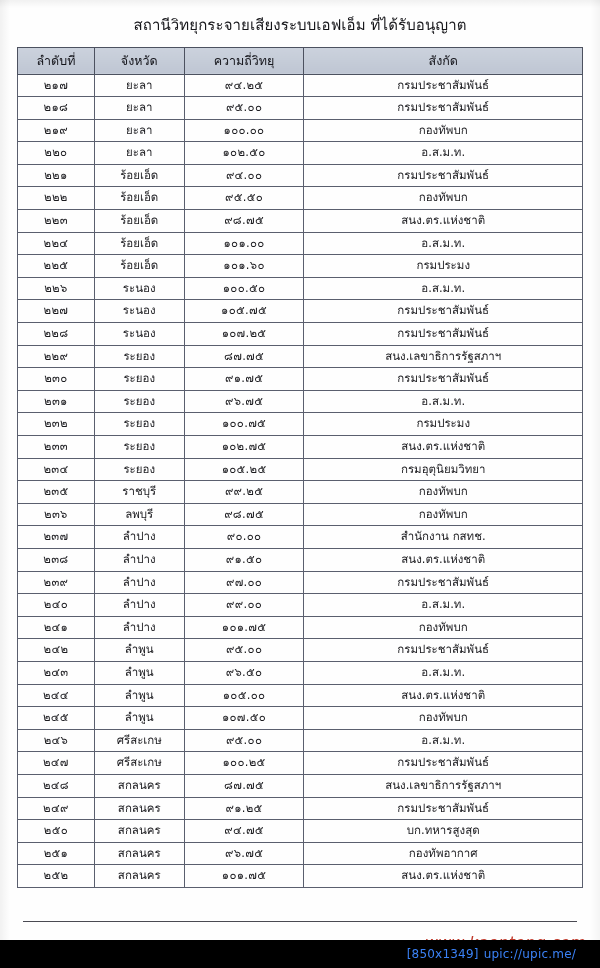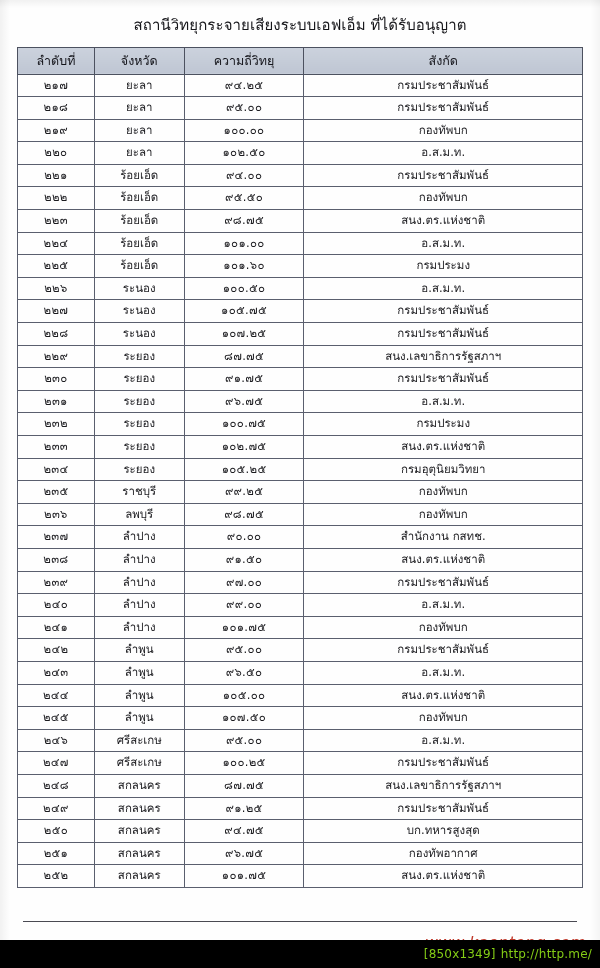--- a/index.html
+++ b/index.html
@@ -108,27 +108,27 @@
     letter-spacing: 0.2px;
   }
 
   .statusbar {
     position: absolute;
     left: 0;
     bottom: 0;
     width: 600px;
     height: 28px;
     background: #000000;
-    color: #84cc16;
+    color: #3b82f6;
     font-family: "DejaVu Sans", "Liberation Sans", sans-serif;
     font-size: 12px;
     display: flex;
     align-items: center;
     justify-content: flex-end;
-    padding-right: 8px;
+    padding-right: 24px;
     box-sizing: border-box;
     letter-spacing: 0.2px;
   }
 </style>
 </head>
 <body>
 
 <div class="page">
 
   <div class="doc-title">สถานีวิทยุกระจายเสียงระบบเอฟเอ็ม ที่ได้รับอนุญาต</div>
@@ -372,14 +372,14 @@
 
   <div class="footer-rule"></div>
 
   <div class="watermark">www.kaentong.com</div>
 
 </div>
 
 <div class="statusbar">
   <span>[850x1349]</span>
   <span style="width:5px"></span>
-  <span>http://http.me/</span>
+  <span>upic://upic.me/</span>
 </div>
 
 </body></html>

